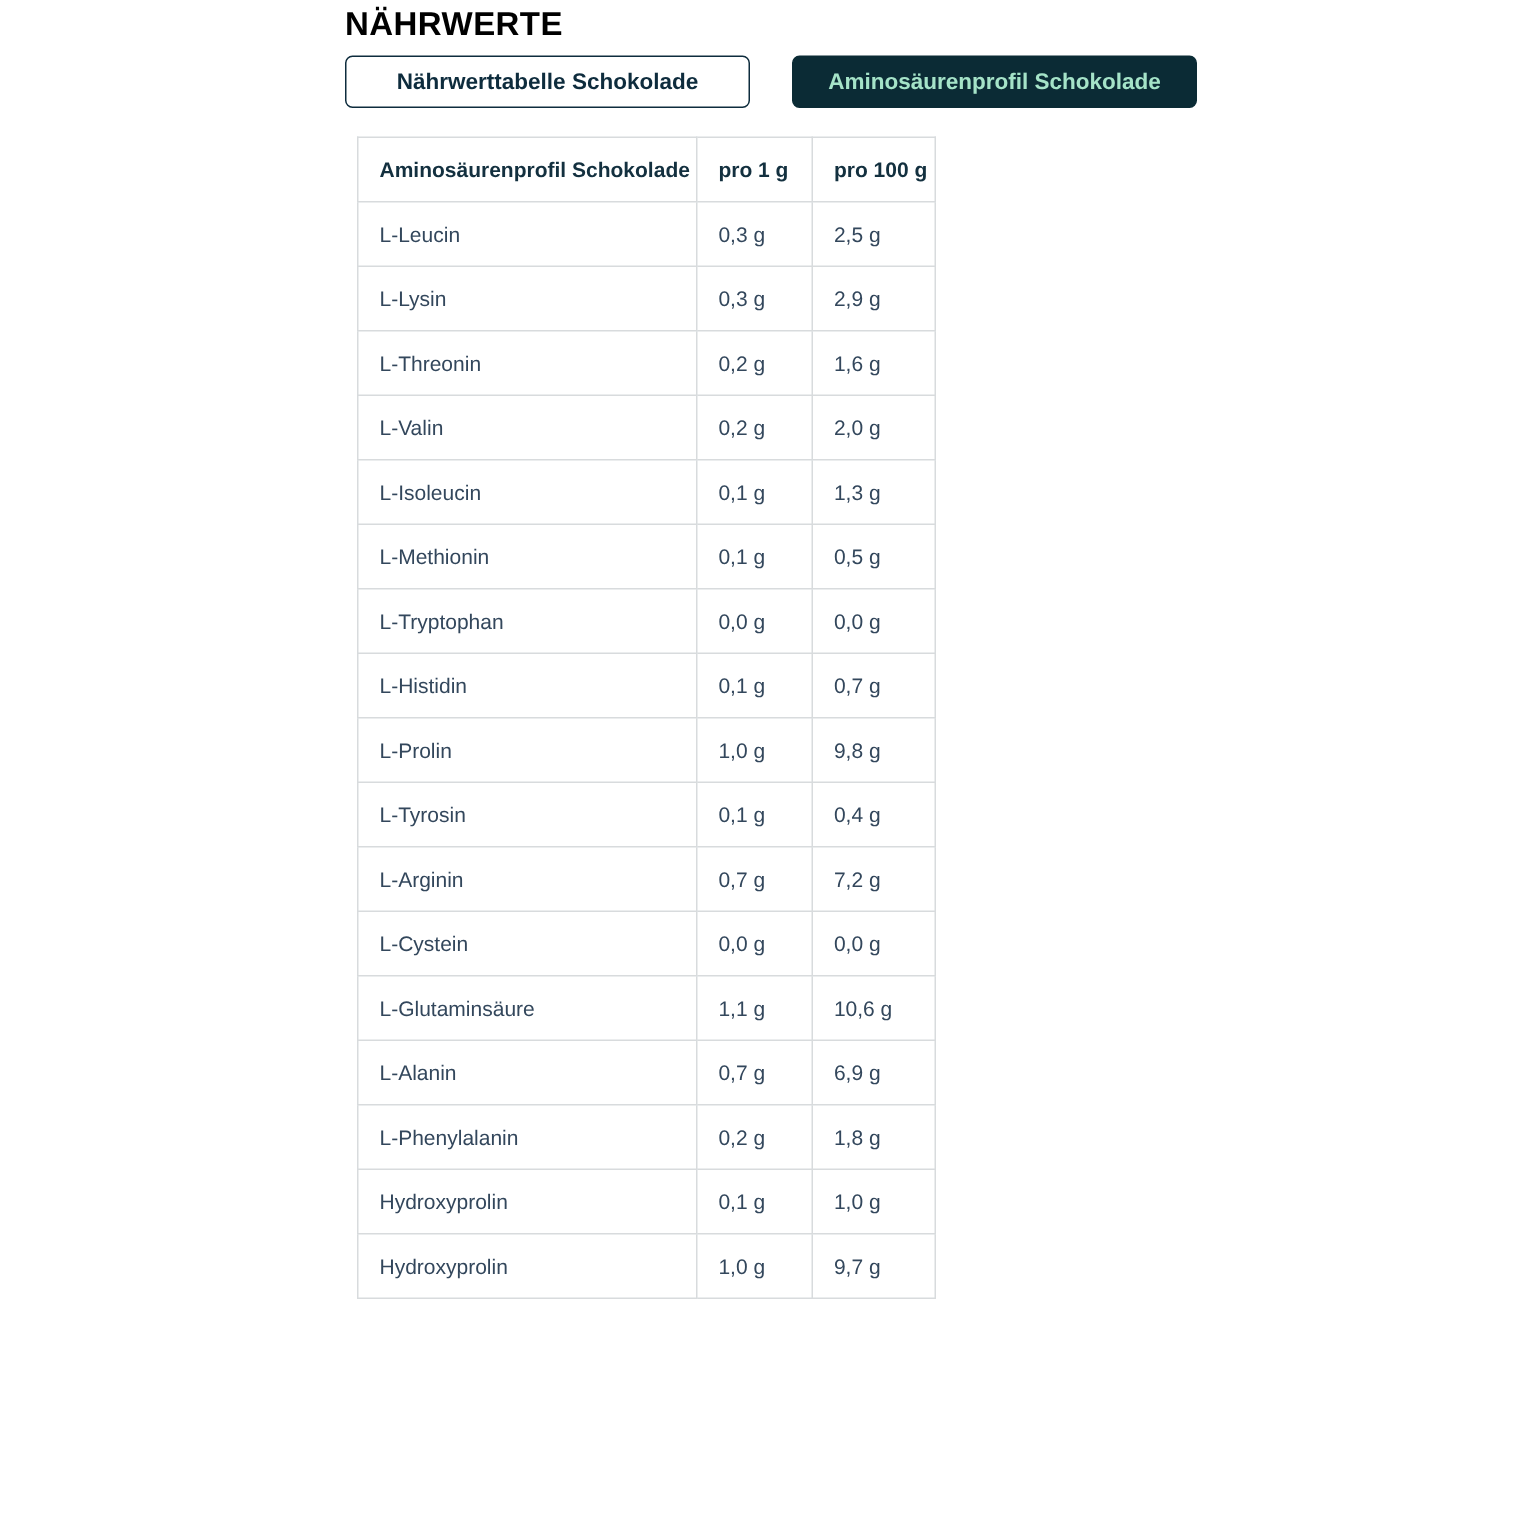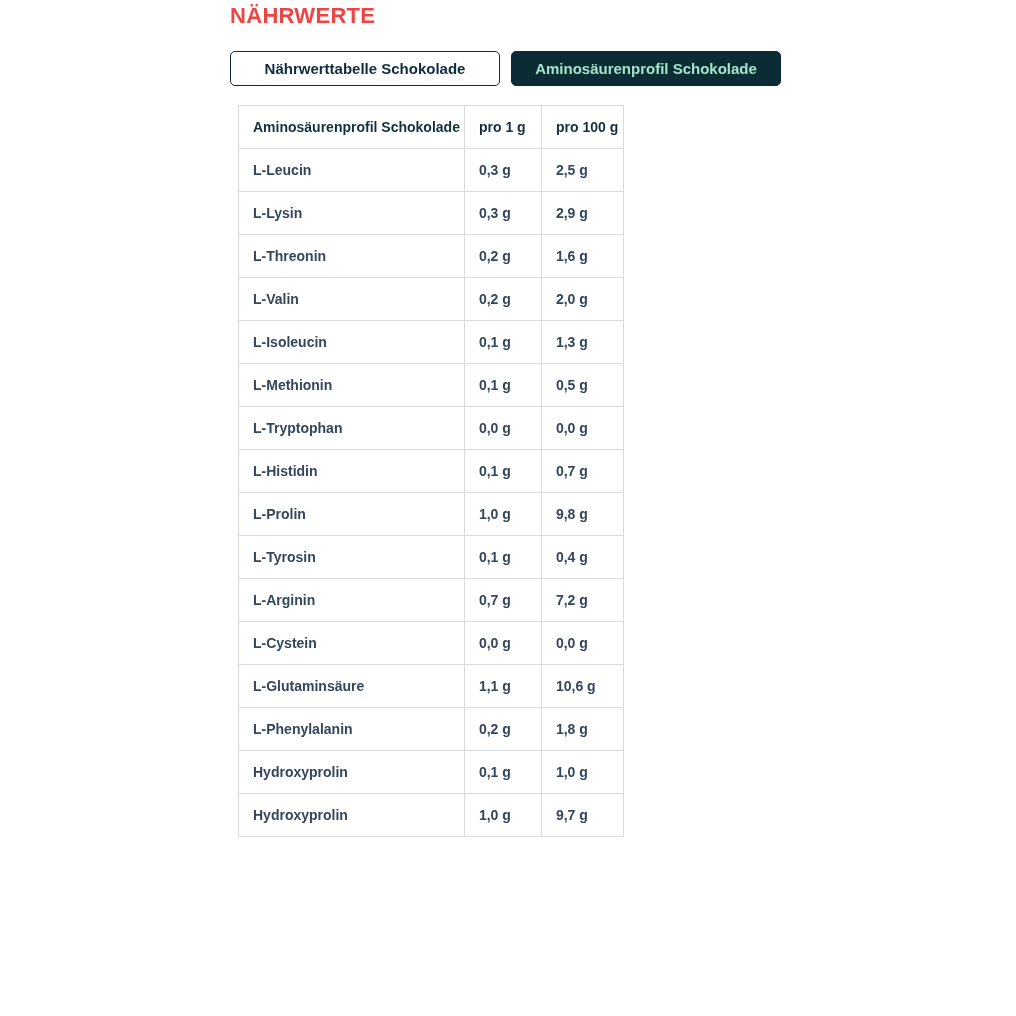--- a/index.html
+++ b/index.html
@@ -12,26 +12,26 @@
   .page {
     position: absolute;
     left: 230px;
     top: 0;
   }
   .section-title {
     margin: 3px 0 0 0;
     font-size: 22px;
     font-weight: 800;
     letter-spacing: 0.3px;
-    color: #ef4444;
+    color: #000000;
   }
   .tab-bar {
     display: flex;
-    gap: 11px;
-    margin-top: 22px;
+    gap: 28px;
+    margin-top: 8px;
   }
   .tab {
     width: 270px;
     height: 35px;
     border-radius: 5px;
     font-family: inherit;
     font-size: 15px;
     display: flex;
     align-items: center;
     justify-content: center;
@@ -66,21 +66,21 @@
     vertical-align: middle;
     font-size: 14px;
     white-space: nowrap;
     overflow: hidden;
   }
   .amino th {
     font-weight: 700;
     color: #13303f;
   }
   .amino td {
-    font-weight: 700;
+    font-weight: 400;
     color: #33475c;
   }
 </style>
 </head>
 <body>
 
 <div class="page">
 
   <h2 class="section-title">NÄHRWERTE</h2>
 
@@ -162,20 +162,25 @@
           <td>L-Cystein</td>
           <td>0,0 g</td>
           <td>0,0 g</td>
         </tr>
         <tr>
           <td>L-Glutaminsäure</td>
           <td>1,1 g</td>
           <td>10,6 g</td>
         </tr>
         <tr>
+          <td>L-Alanin</td>
+          <td>0,7 g</td>
+          <td>6,9 g</td>
+        </tr>
+        <tr>
           <td>L-Phenylalanin</td>
           <td>0,2 g</td>
           <td>1,8 g</td>
         </tr>
         <tr>
           <td>Hydroxyprolin</td>
           <td>0,1 g</td>
           <td>1,0 g</td>
         </tr>
         <tr>

